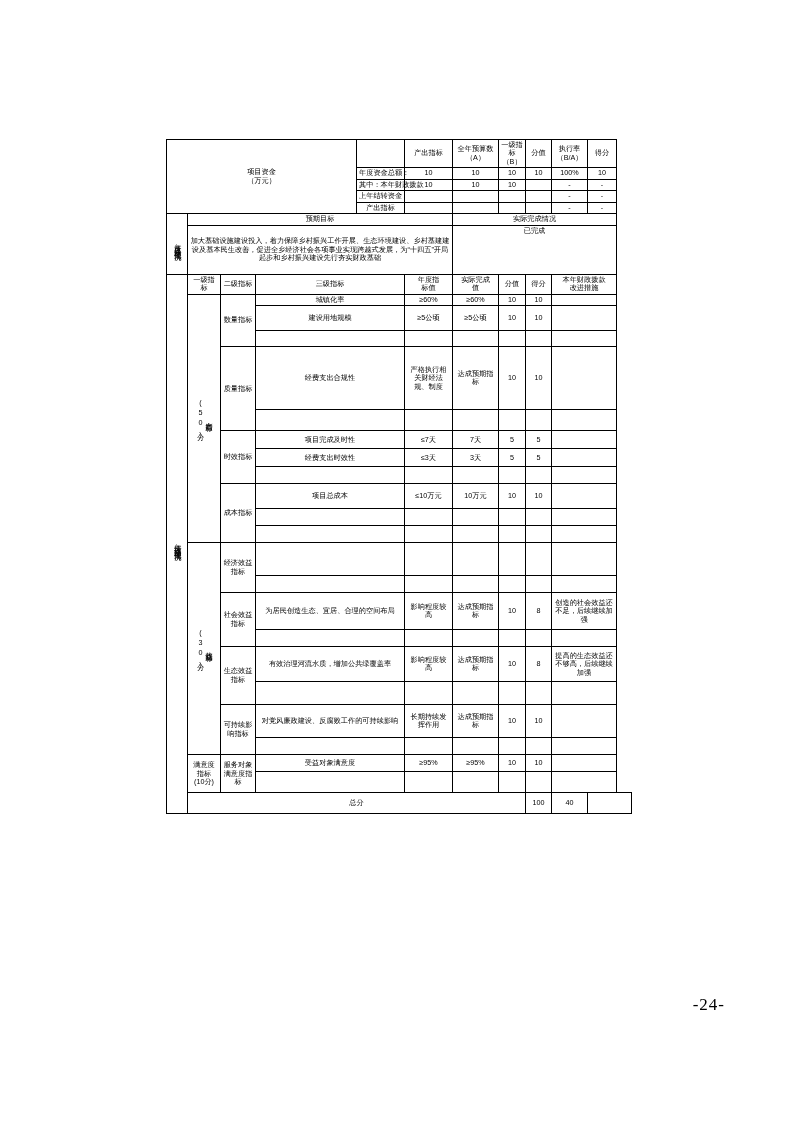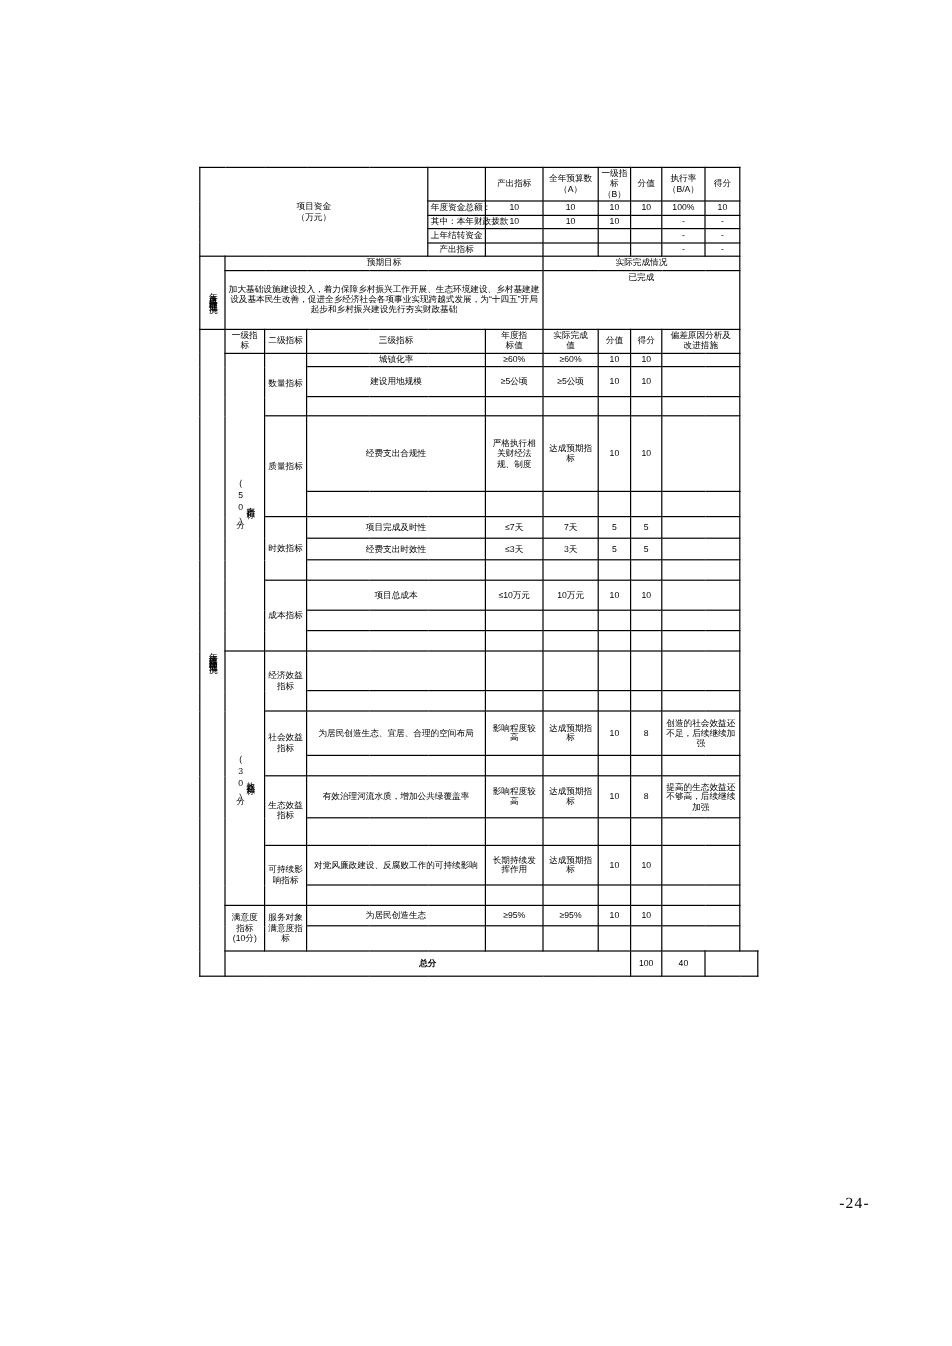--- a/index.html
+++ b/index.html
@@ -58,21 +58,21 @@
     font-size: 7.3px;
     margin-left: 24px;
   }
   td.small {
     font-size: 6.6px;
   }
   .pagenum {
     position: absolute;
     right: 68px;
     top: 995px;
-    font-size: 13px;
+    font-size: 17px;
     font-family: "Liberation Serif", serif;
     letter-spacing: 1px;
   }
   .nowrap { white-space: nowrap; }
   .dash { font-size: 8px; }
 </style>
 </head>
 <body>
 
 <div class="page">
@@ -178,21 +178,21 @@
           <div>年度指</div>
           <div>标值</div>
         </td>
         <td>
           <div>实际完成</div>
           <div>值</div>
         </td>
         <td>分值</td>
         <td>得分</td>
         <td colspan="2">
-          <div>偏差原因分析及</div>
+          <div>本年财政拨款</div>
           <div>改进措施</div>
         </td>
       </tr>
 
       <tr>
         <td rowspan="11" class="vtext">
           <div>产出指标</div>
           <div>(50分)</div>
         </td>
         <td rowspan="3">数量指标</td>
@@ -366,38 +366,38 @@
         <td colspan="2"></td>
       </tr>
 
       <tr>
         <td rowspan="2">
           <div>满意度</div>
           <div>指标</div>
           <div>(10分)</div>
         </td>
         <td rowspan="2">服务对象满意度指标</td>
-        <td colspan="3" class="left">为居民创造生态</td>
+        <td colspan="3" class="left">受益对象满意度</td>
         <td style="height:14px">≥95%</td>
         <td>≥95%</td>
         <td>10</td>
         <td>10</td>
         <td colspan="2"></td>
       </tr>
       <tr>
         <td colspan="3" class="left"></td>
         <td style="height:18px"></td>
         <td></td>
         <td></td>
         <td></td>
         <td colspan="2"></td>
       </tr>
 
       <tr>
-        <td colspan="8" style="font-weight:bold;height:18px">总分</td>
+        <td colspan="8" style="font-weight:normal;height:18px">总分</td>
         <td>100</td>
         <td>40</td>
         <td colspan="2"></td>
       </tr>
     </tbody>
       </table>
   </div>
 
   <div class="pagenum">-24-</div>
 </div>

